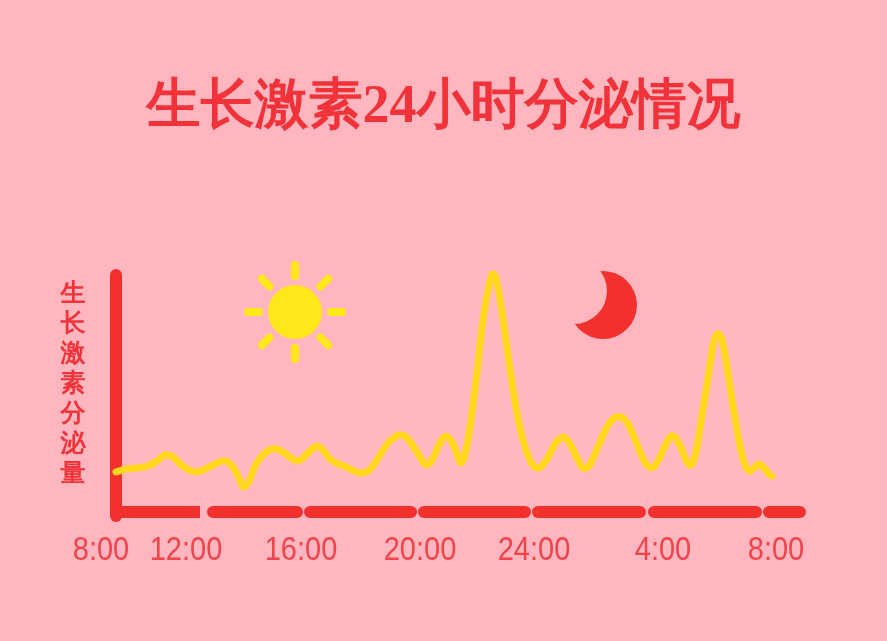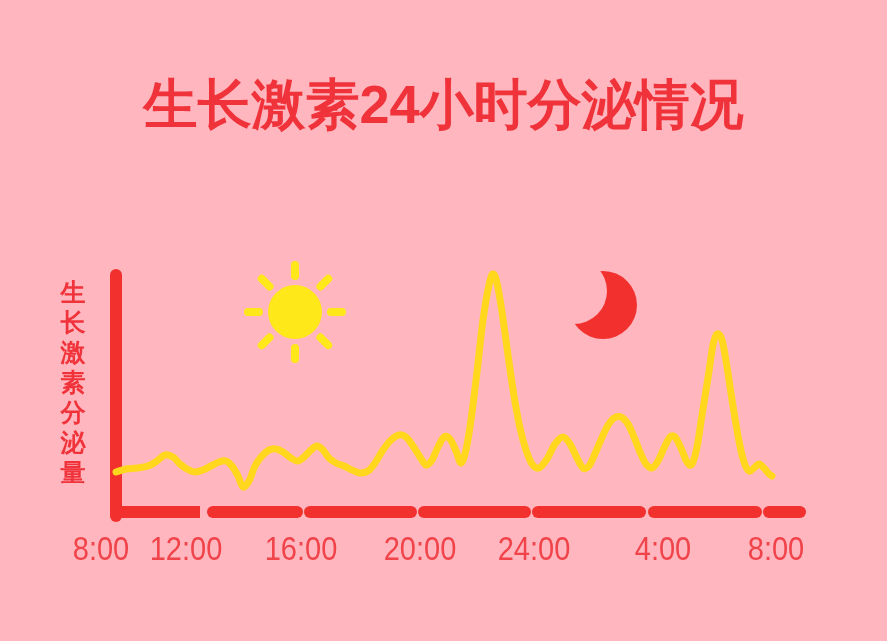--- a/index.html
+++ b/index.html
@@ -28,21 +28,21 @@
     left: 0;
     top: 74px;
     width: 887px;
     text-align: center;
     color: #F0333A;
     font-size: 54px;
     font-weight: 700;
     letter-spacing: 0px;
     line-height: 60px;
     white-space: nowrap;
-    font-family: Liberation Sans, sans-serif;
+    font-family: Liberation Serif, serif;
   }
   .y-axis-title {
     position: absolute;
     left: 56px;
     top: 278px;
     width: 34px;
     color: #F0333A;
     font-size: 25px;
     font-weight: 700;
     line-height: 30px;

